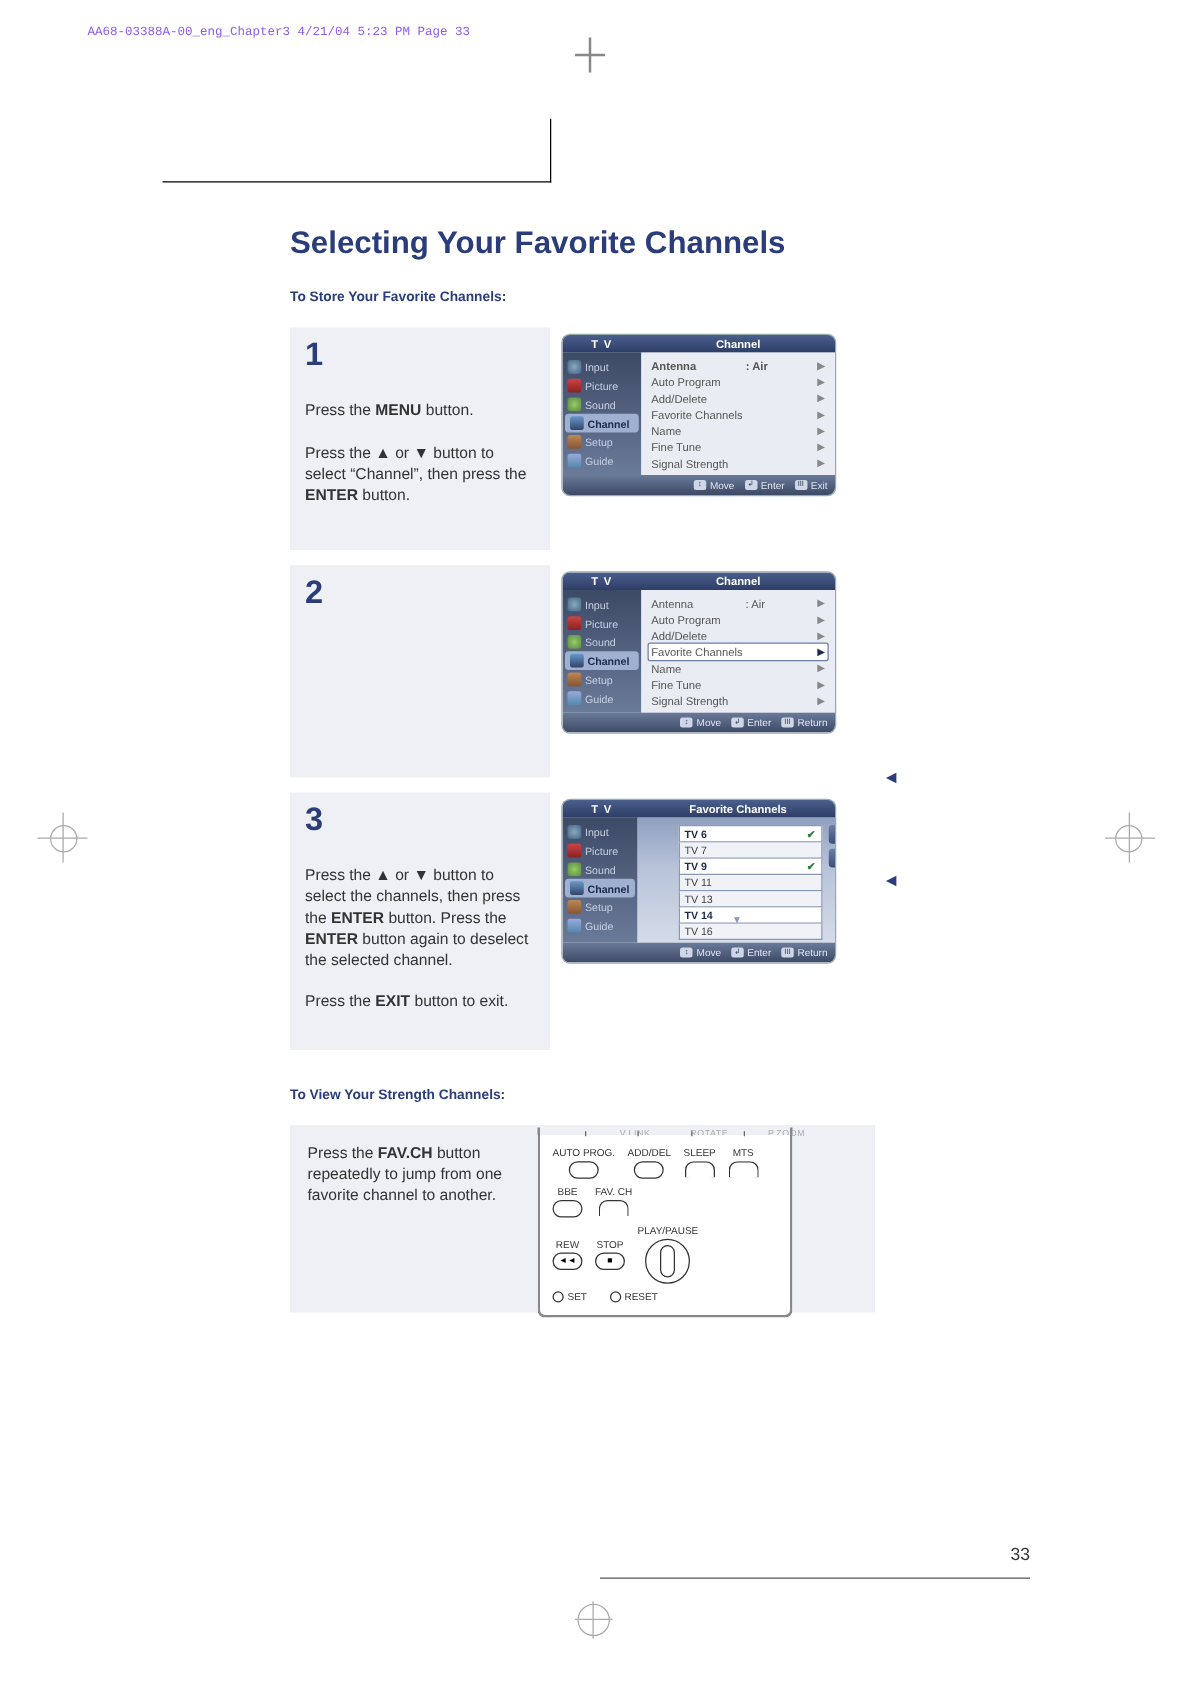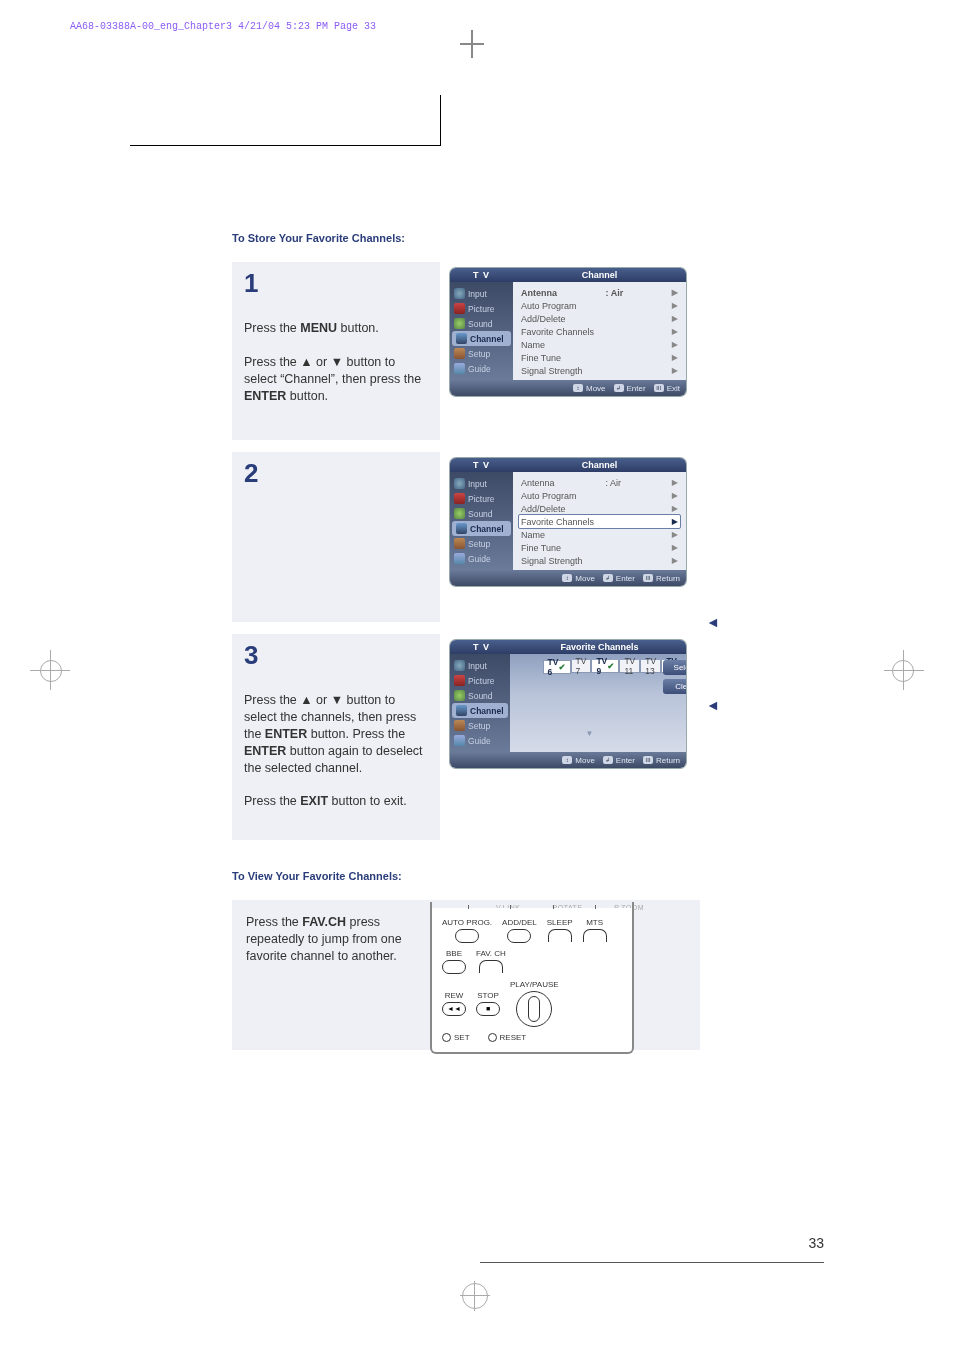--- a/index.html
+++ b/index.html
@@ -128,21 +128,21 @@
     color: #333;
     margin-top: 24px;
   }
   .step-text b { font-weight: bold; }
 
   
   .tv {
     position: absolute;
     left: 218px;
     top: 6px;
-    width: 236px;
+    width: 218px;
     background: linear-gradient(#b0b8c6, #d8dde7);
     border-radius: 6px;
     font-size: 9px;
     color: #333;
     box-shadow: 0 0 0 1px #9aa;
     overflow: hidden;
   }
   .tv-top {
     display: flex;
     height: 14px;
@@ -221,20 +221,21 @@
     flex:1;
     background: linear-gradient(#8fa0bf, #b8c3d9 40%, #d5dbe8);
     padding: 6px 5px 2px 5px;
     position: relative;
     display: flex;
     gap: 5px;
   }
   .fav-list {
     width: 115px;
     display: flex;
+    flex-direction: column;
     font-size: 8.5px;
     padding-left: 28px;
   }
   .fav-list .fr {
     border: 1px solid #8b98b3;
     border-top: none;
     height: 12px;
     display: flex;
     align-items: center;
     padding: 0 4px;
@@ -362,20 +363,21 @@
       <div class="circ"></div>
     </div>
   <div class="crop-bottom">
       <div class="v"></div>
       <div class="h"></div>
       <div class="c"></div>
     </div>
 
   <div class="title-box"></div>
 
+  <div class="main-title">Selecting Your Favorite Channels</div>
 
   <div class="subhead s1">To Store Your Favorite Channels:</div>
 
   <div class="step-grid sg1">
     <div class="step-box">
       <div class="step-num">1</div>
       <div class="step-text">
         <span>Press the </span><b>MENU</b><span> button.</span>
         <br><br>
         <span>Press the ▲ or ▼ button to select “Channel”, then press the </span><b>ENTER</b><span> button.</span>
@@ -634,25 +636,25 @@
             <span class="ic2">III</span>
             <span>Return</span>
           </span>
       </div>
     </div>
   </div>
 
   <div class="cut-marks cut1"><span>◄</span></div>
   <div class="cut-marks cut2"><span>◄</span></div>
 
-  <div class="subhead s2">To View Your Favorite Channels:</div>
+  <div class="subhead s2">To View Your Strength Channels:</div>
 
   <div class="view-box">
     <div class="view-text">
-      <span>Press the </span><b>FAV.CH</b><span> press repeatedly to jump from one favorite channel to another.</span>
+      <span>Press the </span><b>FAV.CH</b><span> button repeatedly to jump from one favorite channel to another.</span>
     </div>
     <div class="remote">
       <div class="remote-top">
         <span>V.LINK</span>
         <span>ROTATE</span>
         <span>P.ZOOM</span>
       </div>
       <div class="remote-body">
         <div class="tick-row">
             <span></span>

